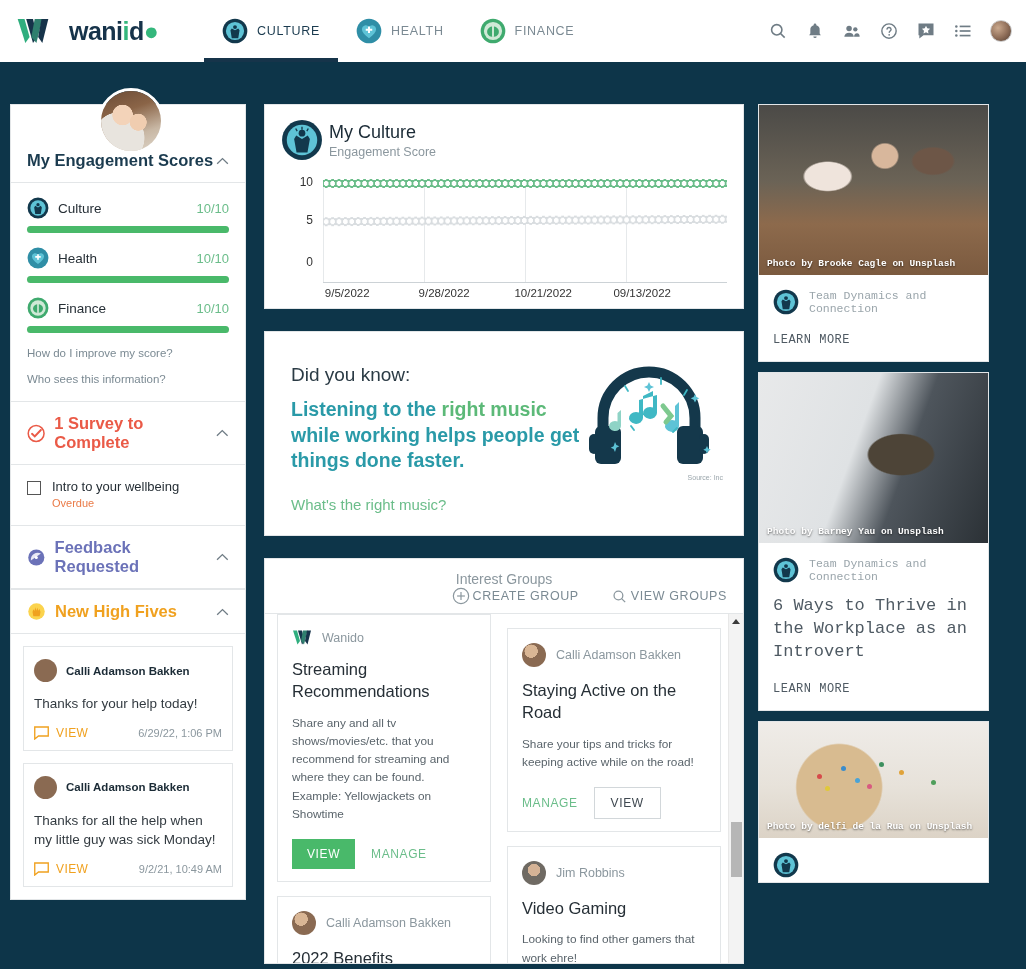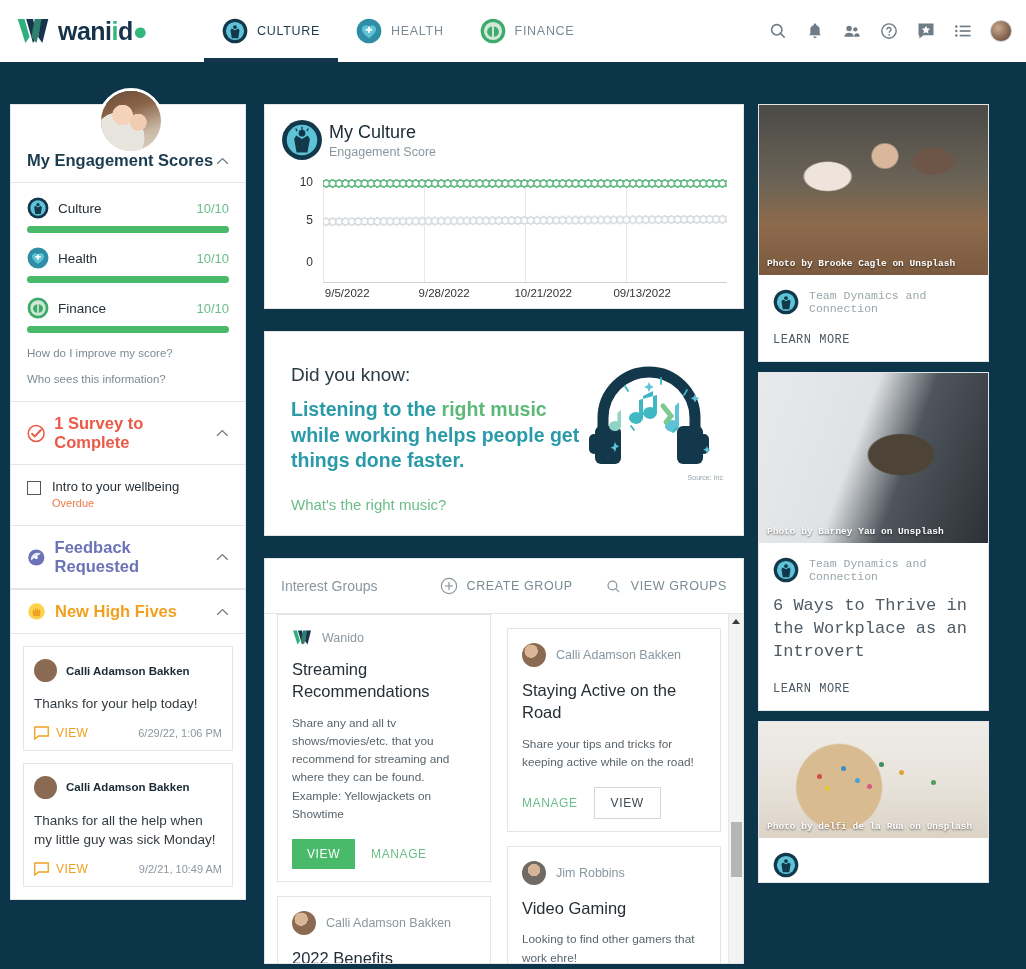--- a/index.html
+++ b/index.html
@@ -10,21 +10,21 @@
     overflow: hidden;
   }
   .page { position: relative; width: 1026px; height: 969px; background: #0d3549; }
 
   
   .header {
     position: absolute; top: 0; left: 0; width: 1026px; height: 62px;
     background: #ffffff;
     display: flex; align-items: center;
   }
-  .logo-wrap { display: flex; align-items: center; margin-left: 16px; width: 160px; }
+  .logo-wrap { display: flex; align-items: center; margin-left: 16px; width: 160px; gap: 11px; }
   .logo-mark { width: 34px; height: 30px; margin-right: 8px; }
   .logo-text { font-size: 25px; font-weight: bold; letter-spacing: -0.5px; color: #16334a; }
   .logo-text .g { color: #34b77c; }
 
   .nav { display: flex; align-items: center; margin-left: 28px; height: 62px; }
   .nav-item {
     display: flex; align-items: center; height: 62px;
     padding: 0 18px; position: relative; cursor: pointer;
   }
   .nav-icon {
@@ -143,24 +143,24 @@
   
   .dyk { padding: 32px 26px 20px 26px; position: relative; height: 205px; }
   .dyk-k { font-size: 19px; color: #2b3b45; }
   .dyk-body { font-size: 19.5px; font-weight: bold; line-height: 1.32; margin-top: 11px; color: #2a9aa8; max-width: 320px; }
   .dyk-body .green { color: #5cb978; }
   .dyk-cta { font-size: 15px; color: #6bbd8a; position: absolute; left: 26px; bottom: 22px; cursor: pointer; }
   .dyk-art { position: absolute; right: 18px; top: 28px; width: 140px; height: 118px; }
   .dyk-src { position: absolute; right: 20px; top: 142px; font-size: 7px; color: #9aa5ab; }
 
   
-  .ig-head { display: flex; align-items: center; padding: 12px 16px; height: 54px; }
+  .ig-head { display: flex; align-items: center; padding: 12px 16px; height: 54px; flex-direction: column; }
   .ig-title { font-size: 14px; color: #8b979e; }
   .ig-actions { margin-left: auto; display: flex; align-items: center; gap: 32px; }
-  .ig-act { display: flex; align-items: center; gap: 9px; cursor: pointer; text-align: center; }
+  .ig-act { display: flex; align-items: center; gap: 3px; cursor: pointer; text-align: center; }
   .ig-act-label { font-size: 12.5px; color: #7b8a93; letter-spacing: 0.6px; }
 
   .ig-body { position: relative; display: flex; padding: 0 10px 0 12px; height: 349px; overflow: hidden; }
   .ig-col { width: 214px; }
   .ig-col.right { margin-left: 16px; margin-top: 14px; }
   .ig-card { border: 1px solid #e3e6e8; padding: 14px 14px 12px 14px; background: #fff; margin-bottom: 14px; }
   .ig-top { display: flex; align-items: center; gap: 10px; }
   .ig-avatar { width: 24px; height: 24px; border-radius: 50%; flex: none; background-color: #8a6a52;
     background-image: radial-gradient(circle at 38% 34%, #d9b695 0 30%, rgba(0,0,0,0) 31%); }
   .ig-avatar.jim { background-color: #6f6a63;

